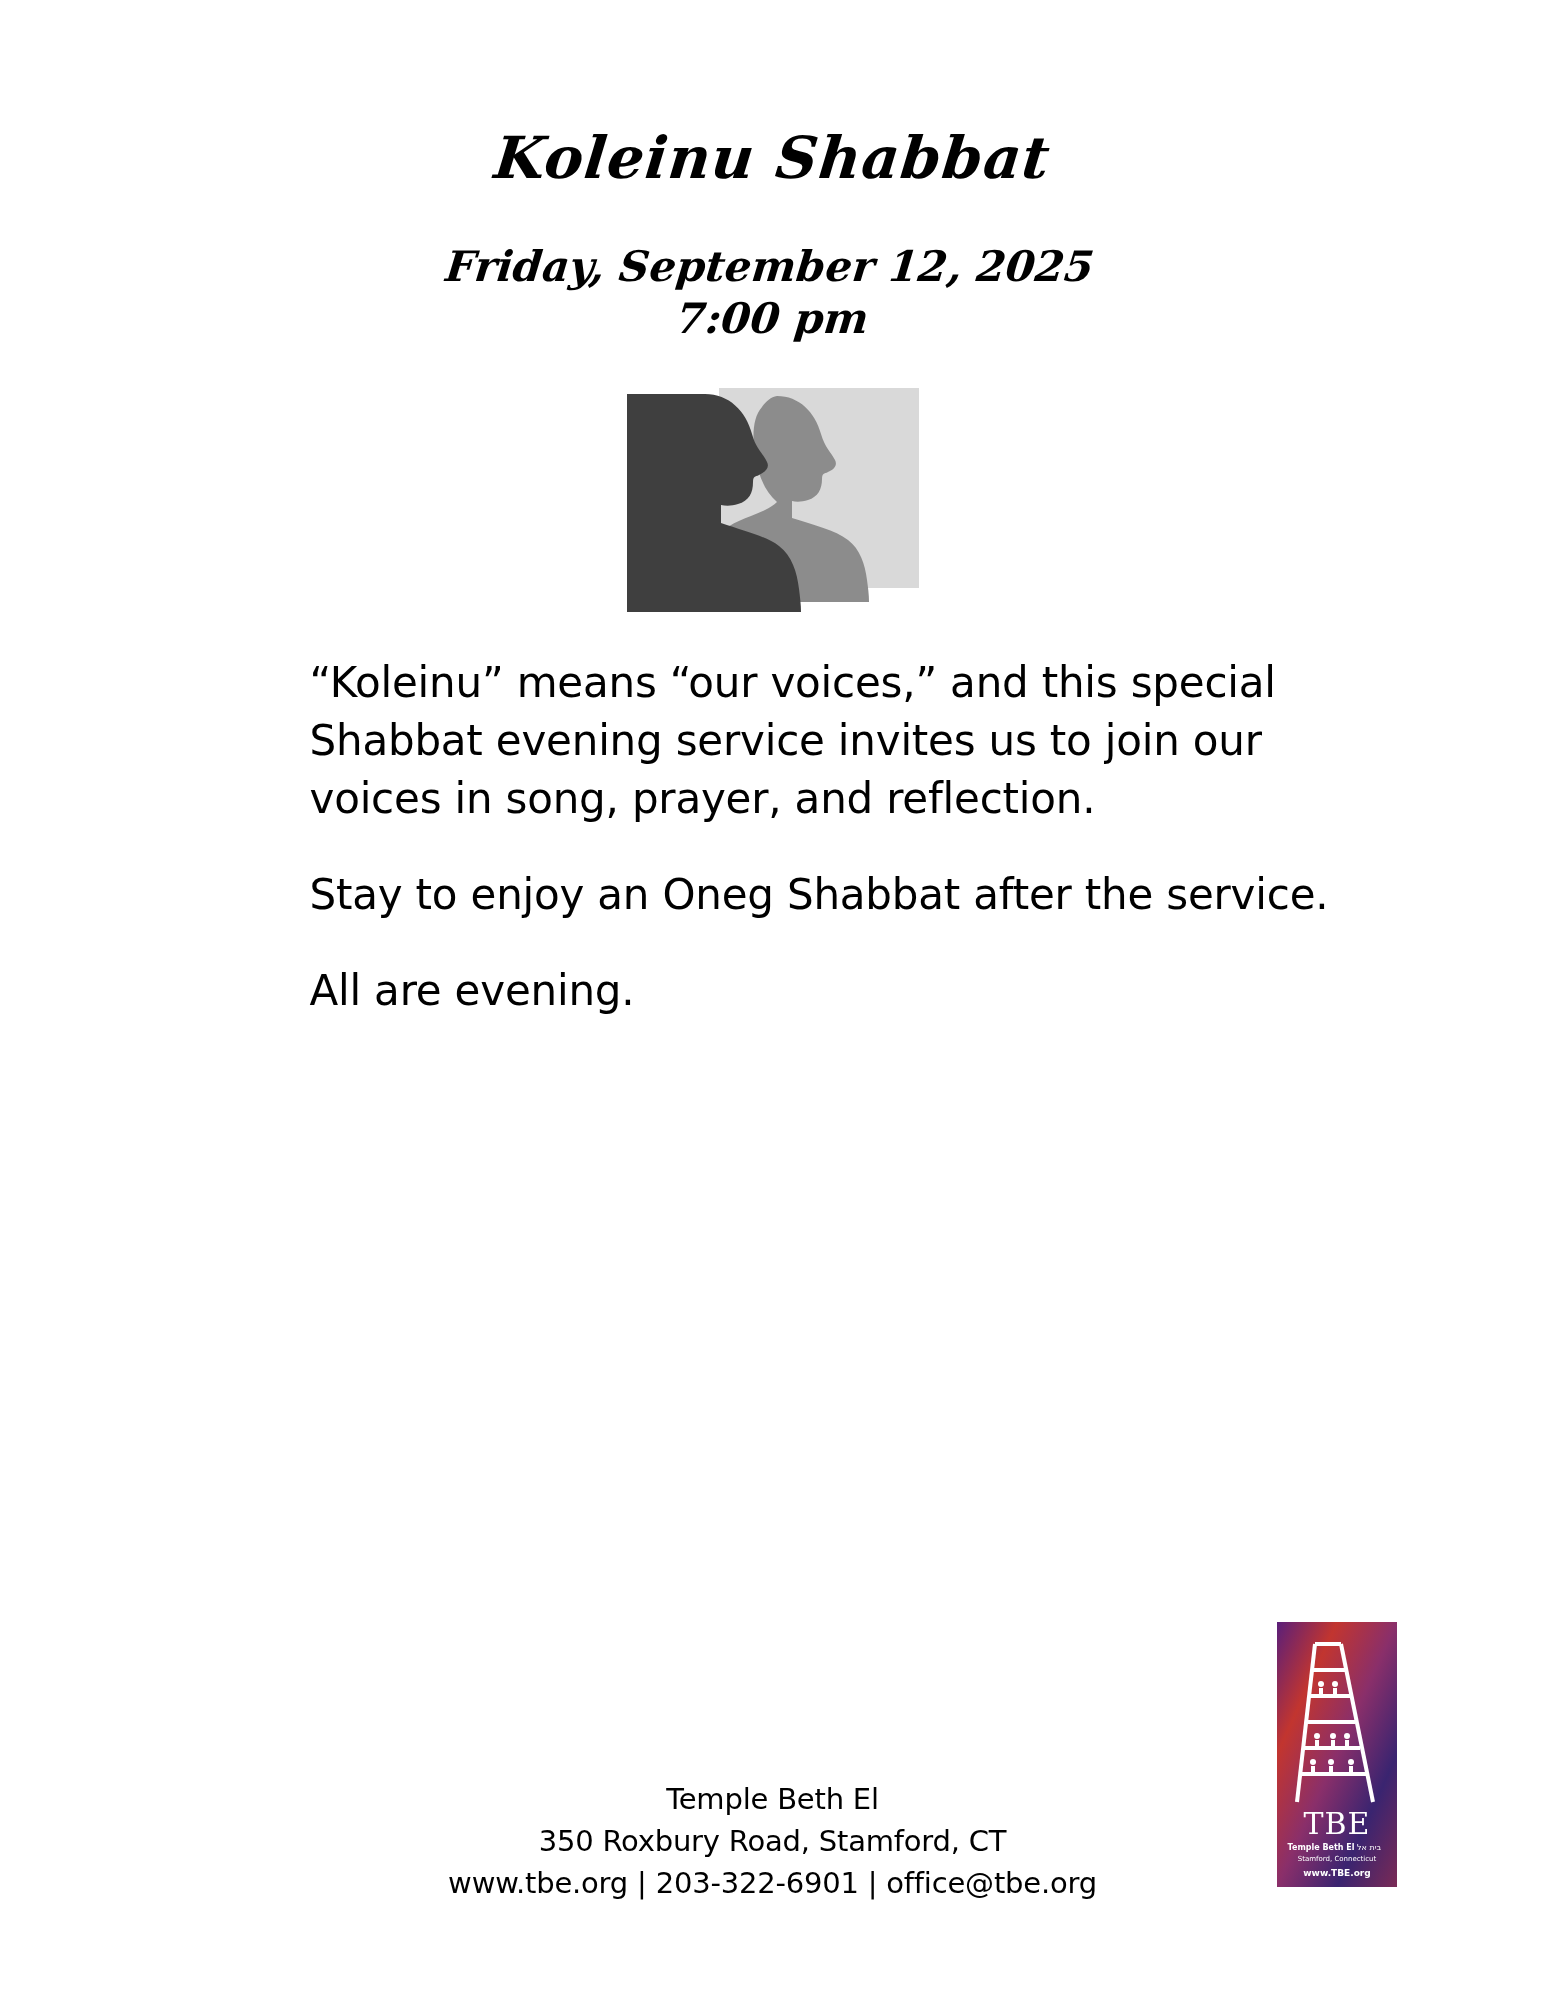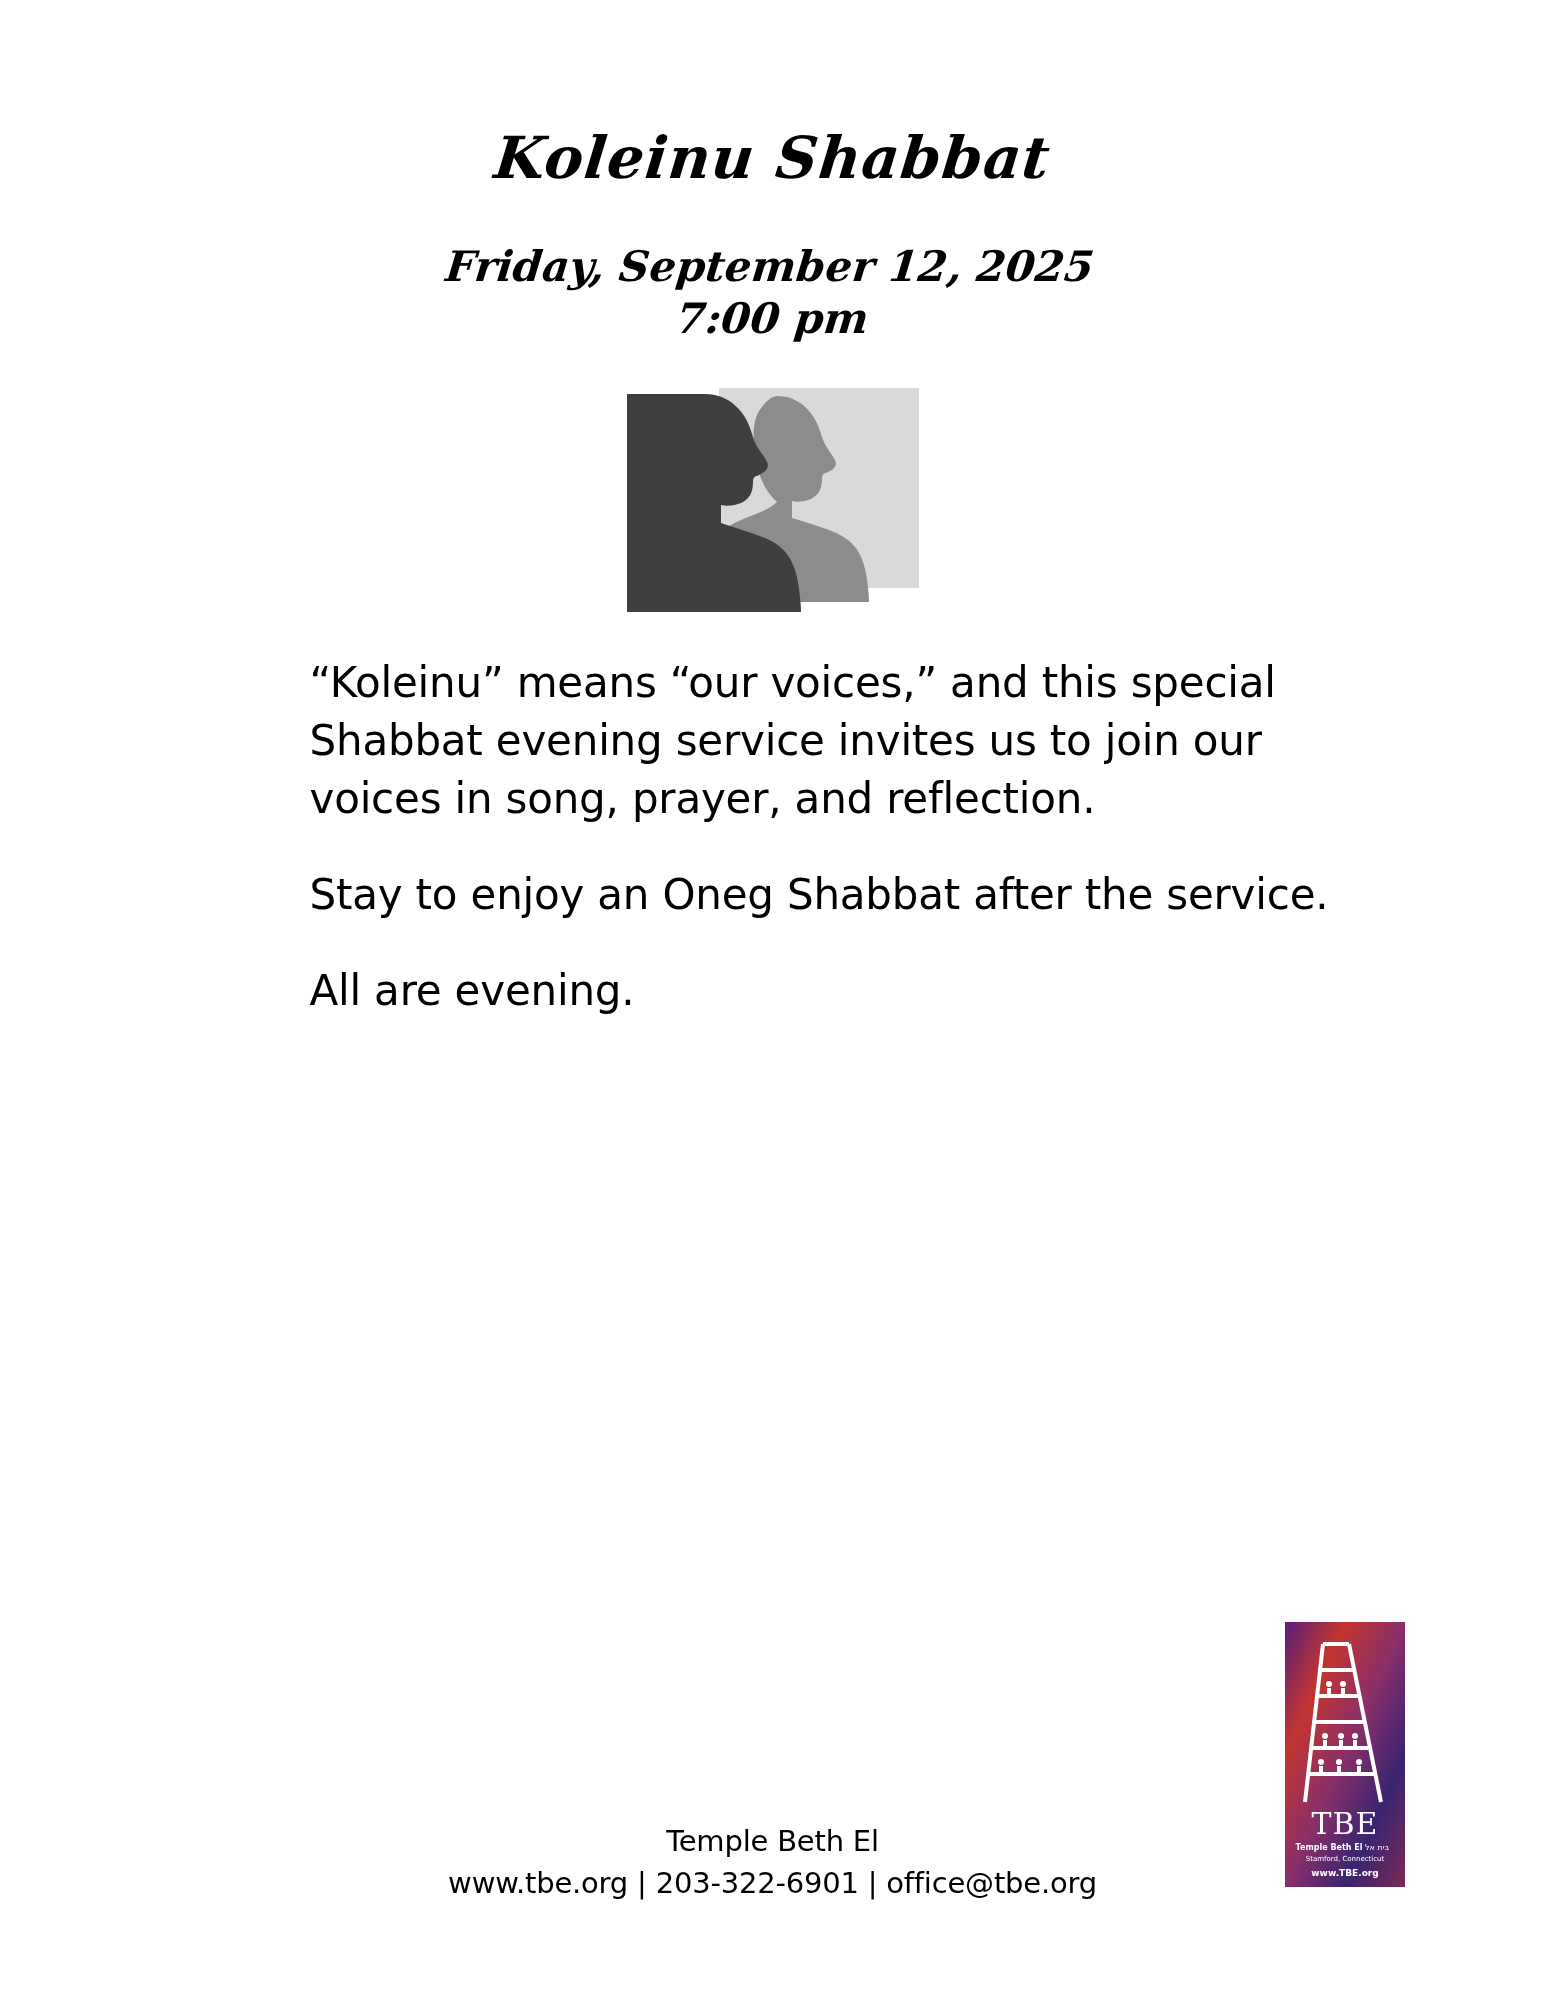--- a/index.html
+++ b/index.html
@@ -112,21 +112,21 @@
   .footer div {
     font-family: "DejaVu Sans", sans-serif;
     font-size: 29px;
     line-height: 1.45;
     letter-spacing: -0.2px;
   }
 
   
   .logo {
     position: absolute;
-    right: 140px;
+    right: 148px;
     bottom: 170px;
     width: 120px;
     height: 208px;
     padding-left: 36px;
   }
   .logo svg { display:block; }
 </style>
 </head>
 <body>
 
@@ -231,16 +231,17 @@
       <text x="60" y="212" text-anchor="middle" fill="#ffffff" font-family="DejaVu Serif, serif" font-size="30" letter-spacing="1">TBE</text>
       <text x="44" y="228" text-anchor="middle" fill="#ffffff" font-family="DejaVu Sans, sans-serif" font-size="8" font-weight="bold">Temple Beth El</text>
       <text x="92" y="228" text-anchor="middle" fill="#ffffff" font-family="DejaVu Sans, sans-serif" font-size="8">בית אל</text>
       <text x="60" y="239" text-anchor="middle" fill="#ffffff" font-family="DejaVu Sans, sans-serif" font-size="7">Stamford, Connecticut</text>
       <text x="60" y="254" text-anchor="middle" fill="#ffffff" font-family="DejaVu Sans, sans-serif" font-size="9" font-weight="bold">www.TBE.org</text>
     </svg>
   </div>
 
   <div class="footer">
     <div>Temple Beth El</div>
+    <div>350 Roxbury Road, Stamford, CT</div>
     <div>www.tbe.org | 203-322-6901 | office@tbe.org</div>
   </div>
 
 </div>
 
 </body></html>

